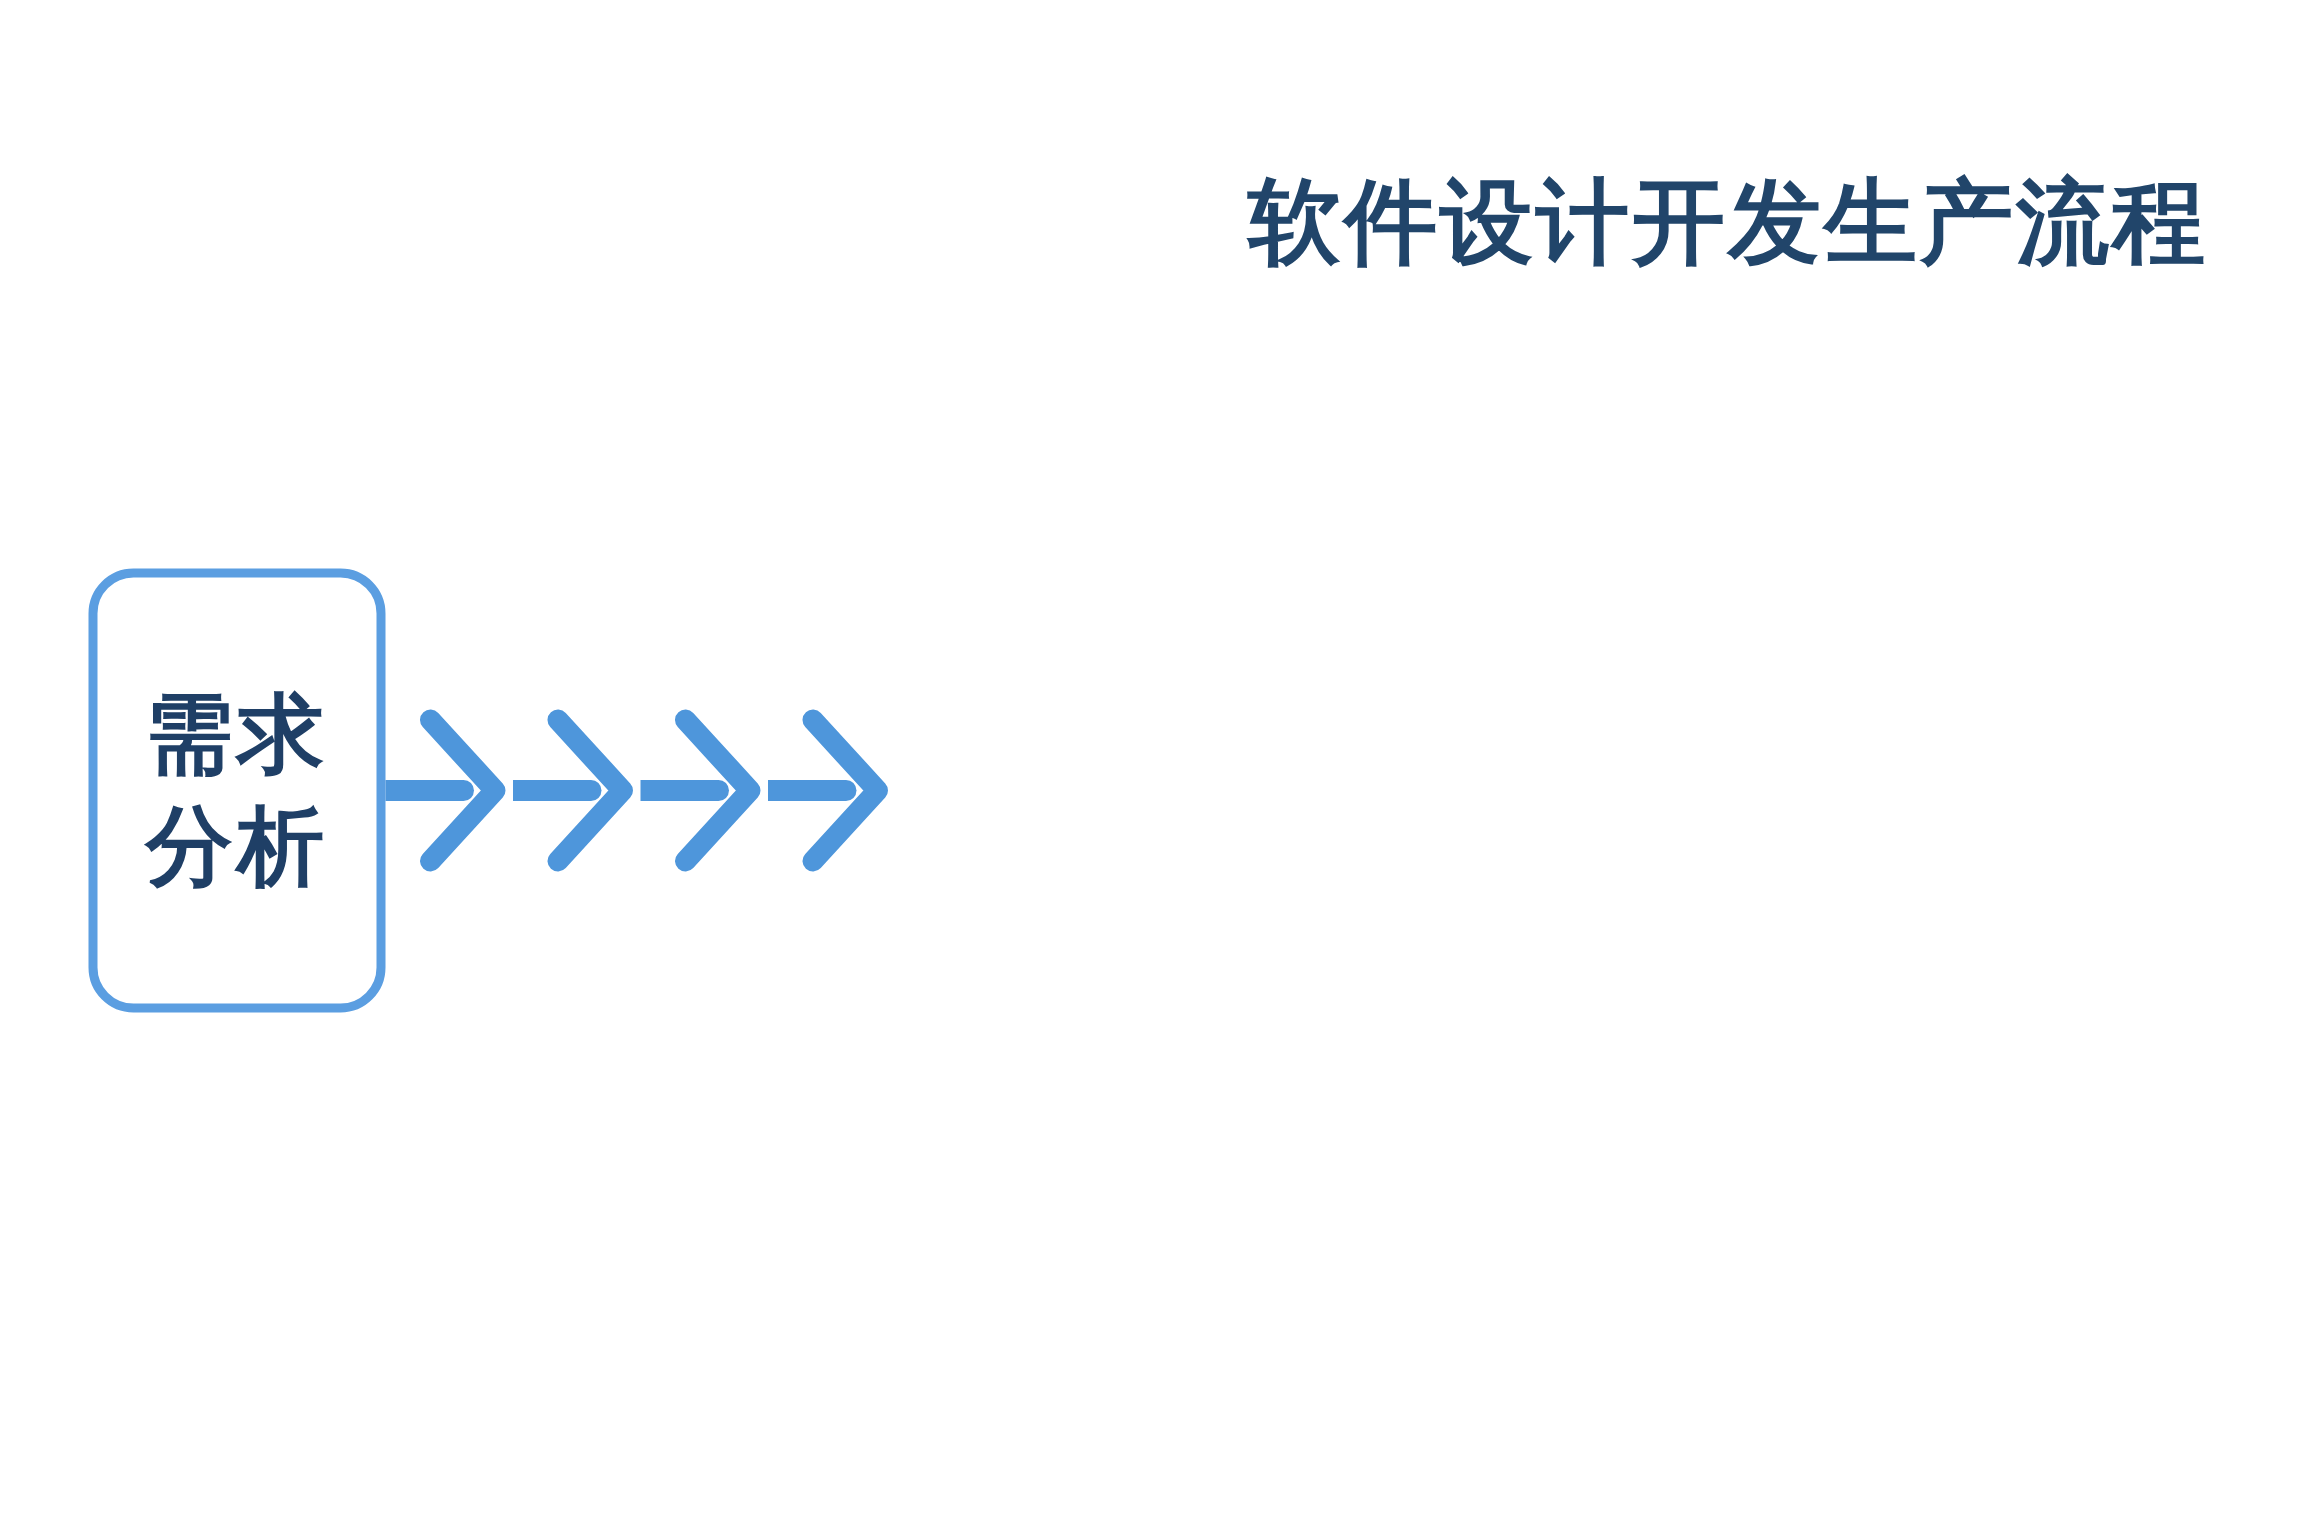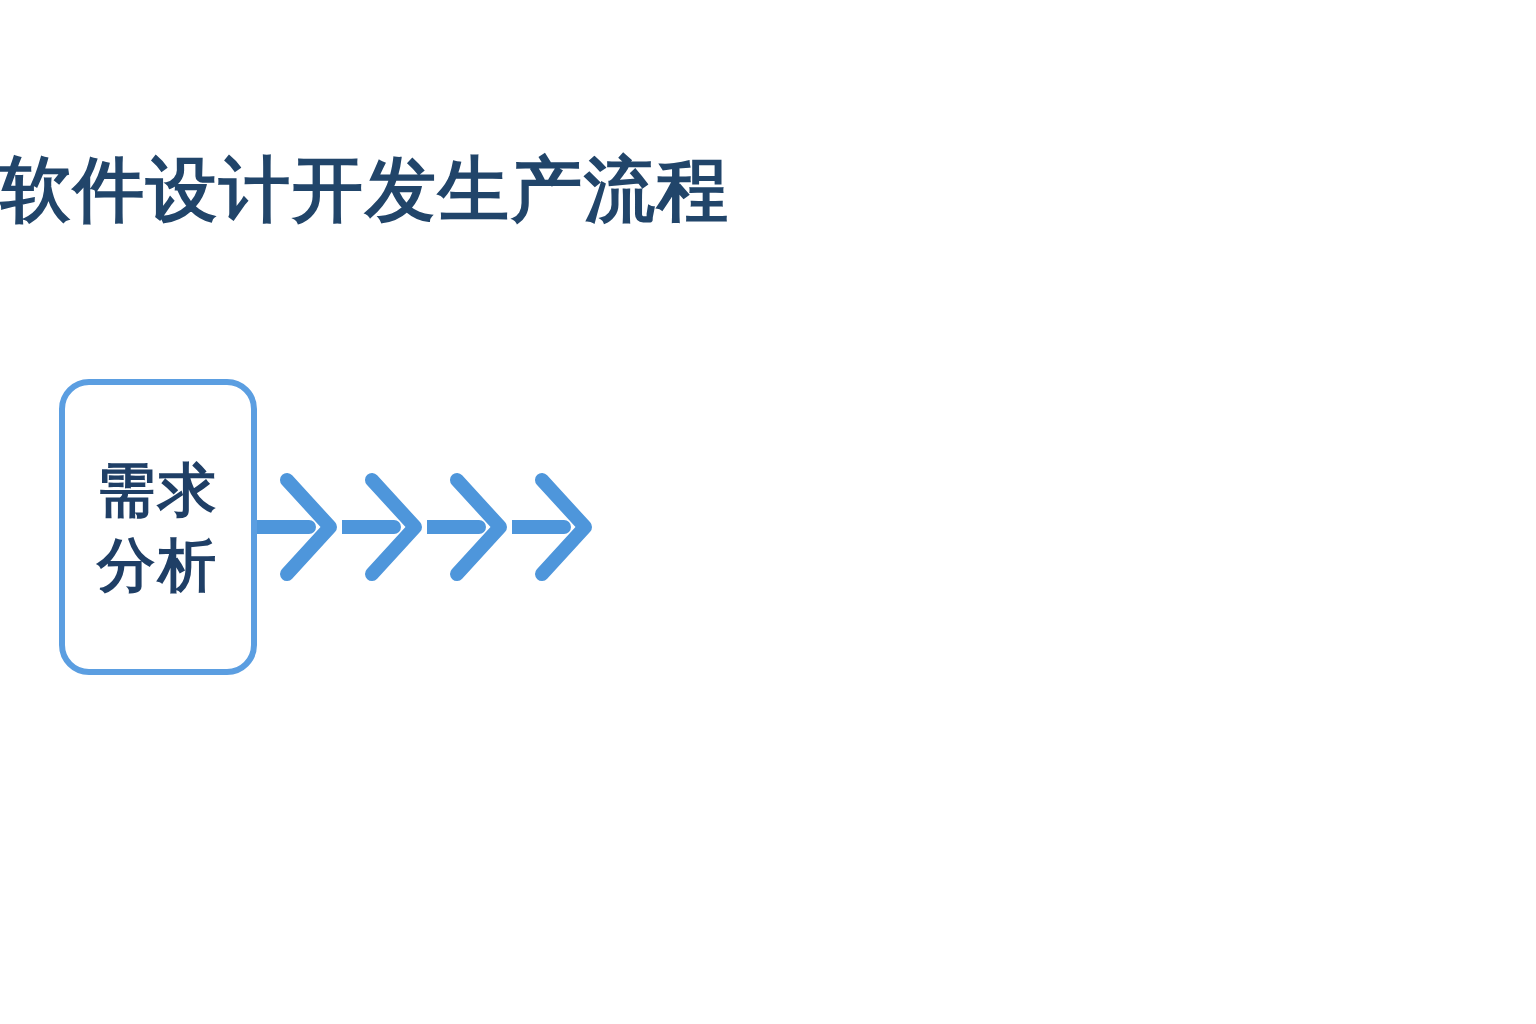--- a/index.html
+++ b/index.html
@@ -19,28 +19,27 @@
     width: 1536px;
     height: 1024px;
     background: var(--background);
     overflow: hidden;
   }
   .page-title {
     position: absolute;
     top: 118px;
     left: 0;
     width: 1472px;
-    text-align: left;
-    font-size: 71px;
+    text-align: right;
+    font-size: 62px;
     font-weight: 700;
     letter-spacing: 2px;
     color: var(--title-text);
     line-height: 1;
     white-space: nowrap;
-    margin-top: 36px;
   }
   .flow-row {
     position: absolute;
     top: 379px;
     left: 59px;
     display: flex;
   }
   .step-box {
     width: 198px;
     height: 296px;

